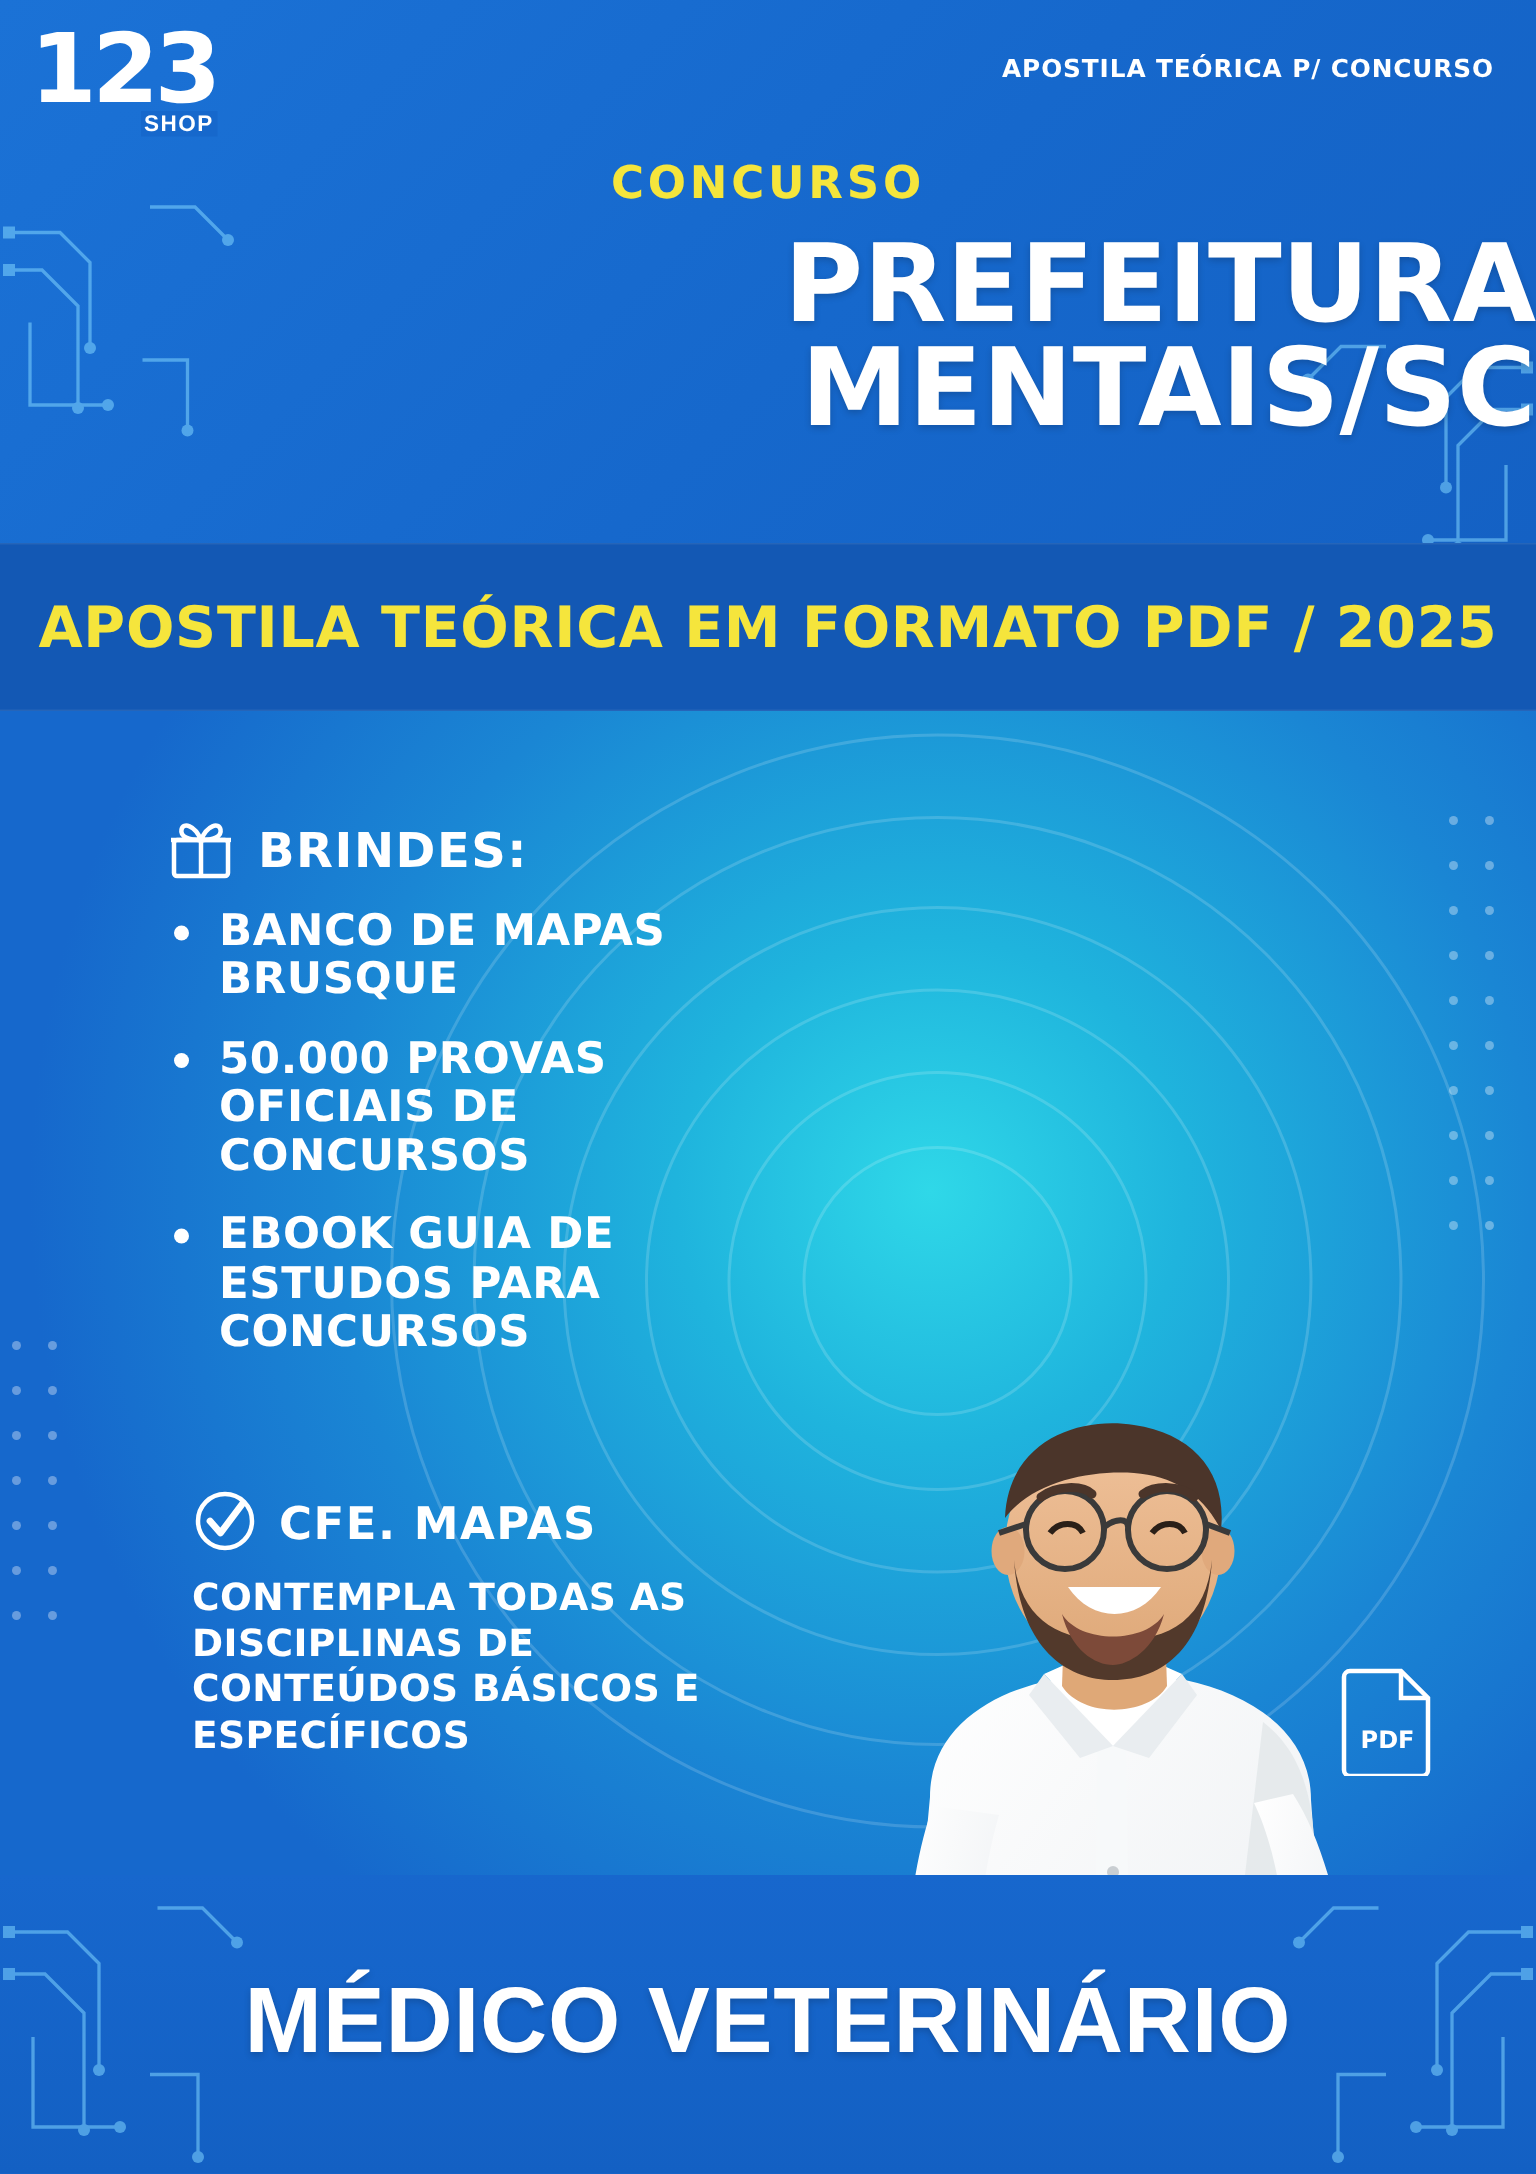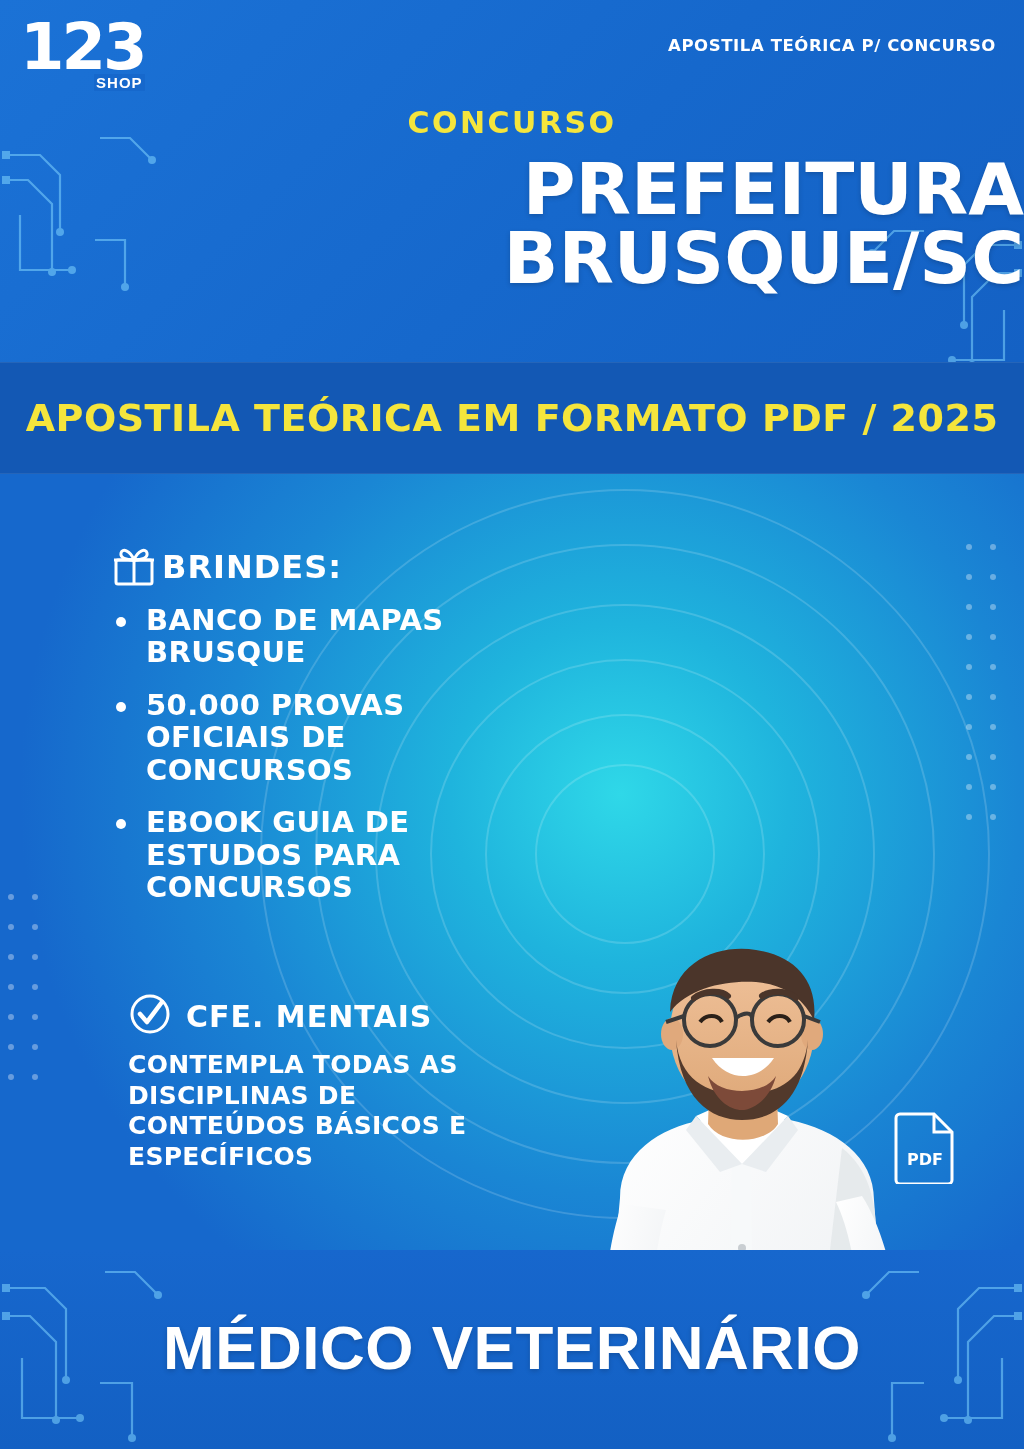--- a/index.html
+++ b/index.html
@@ -117,21 +117,21 @@
   .dotgrid i {
     position: absolute; width: 6px; height: 6px;
     border-radius: 50%; background: rgba(255,255,255,0.35);
     display: block;
   }
 
   
   .brindes-head {
     position: absolute;
     left: 112px; top: 72px;
-    display: flex; align-items: center; gap: 6px;
+    display: flex; align-items: center; gap: 16px;
   }
   .gift-icon svg { display: block; }
   .brindes-head .txt {
     color: #ffffff; font-size: 32px; font-weight: bold;
     letter-spacing: 1px;
     font-family: "DejaVu Sans", sans-serif;
   }
   .bullets {
     position: absolute;
     left: 112px; top: 130px;
@@ -262,21 +262,21 @@
       <span class="num">123</span>
       <span class="shop">SHOP</span>
     </div>
 
     <div class="toplabel">APOSTILA TEÓRICA P/ CONCURSO</div>
 
     <div class="concurso">CONCURSO</div>
 
     <div class="entity">
       <span>PREFEITURA</span>
-      <span class="l2">BRUSQUE/SC</span>
+      <span class="l2">MENTAIS/SC</span>
     </div>
   </div>
 
   <div class="strip">
     <span>APOSTILA TEÓRICA EM FORMATO PDF / 2025</span>
   </div>
 
   <div class="middle">
 
     <div class="rings">
@@ -440,21 +440,21 @@
       <li>EBOOK GUIA DE ESTUDOS PARA CONCURSOS</li>
     </ul>
 
     <div class="cfe">
       <span>
         <svg width="44" height="44" viewBox="0 0 44 44">
           <circle cx="22" cy="22" r="18" fill="none" stroke="#ffffff" stroke-width="3"></circle>
           <path d="M12 22 L19 30 L34 10" fill="none" stroke="#ffffff" stroke-width="4.5" stroke-linecap="round" stroke-linejoin="round"></path>
         </svg>
       </span>
-      <span class="txt">CFE. MENTAIS</span>
+      <span class="txt">CFE. MAPAS</span>
     </div>
     <div class="cfe-sub">CONTEMPLA TODAS AS DISCIPLINAS DE CONTEÚDOS BÁSICOS E ESPECÍFICOS</div>
 
     <div class="pdf-badge">
       <svg width="62" height="74" viewBox="0 0 62 74">
         <path d="M6 4 h34 l18 18 v48 a4 4 0 0 1 -4 4 h-48 a4 4 0 0 1 -4 -4 v-62 a4 4 0 0 1 4 -4 z" fill="none" stroke="#ffffff" stroke-width="3"></path>
         <path d="M40 4 v18 h18" fill="none" stroke="#ffffff" stroke-width="3"></path>
         <text x="31" y="55" text-anchor="middle" fill="#ffffff" font-family="DejaVu Sans, sans-serif" font-size="16" font-weight="bold">PDF</text>
       </svg>
     </div>

